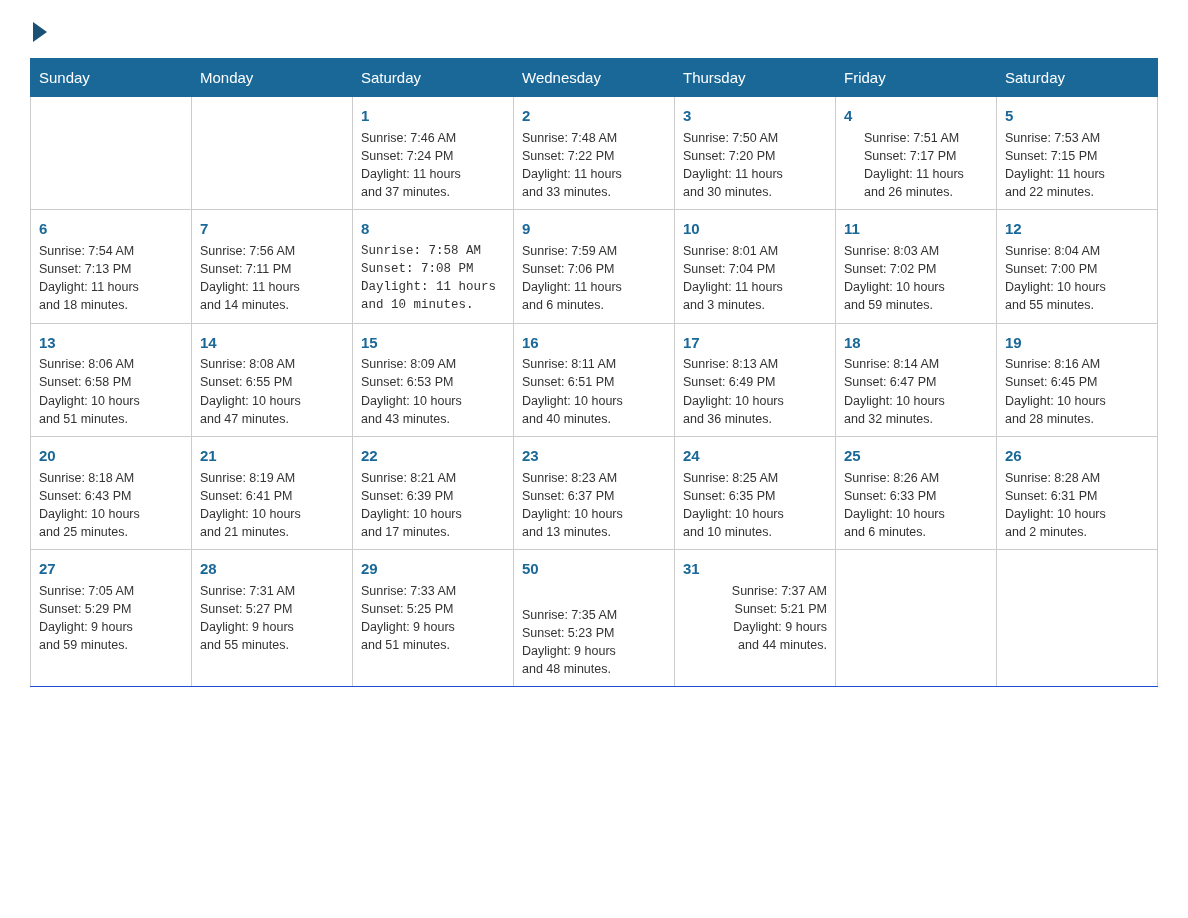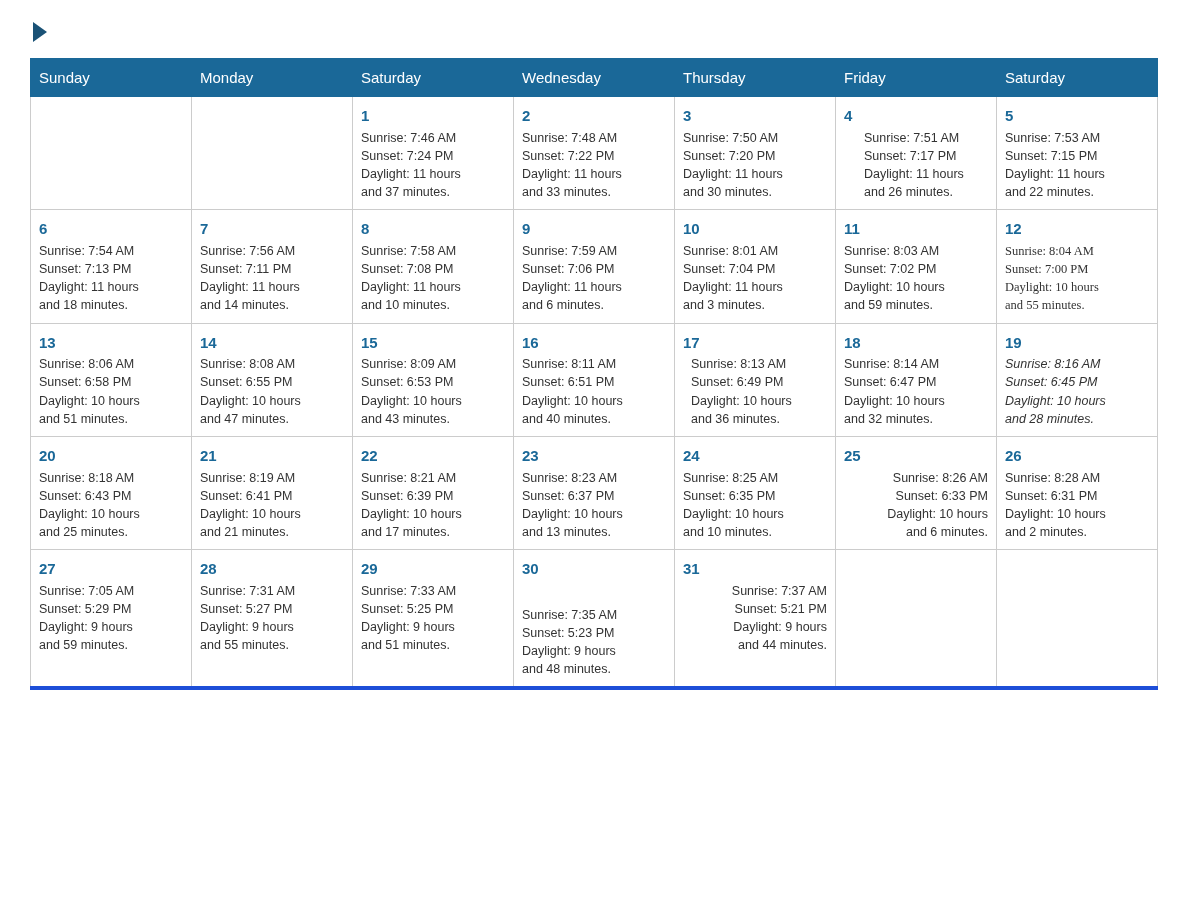--- a/index.html
+++ b/index.html
@@ -95,21 +95,21 @@
       color: #333;
       font-size: 12.5px;
     }
     .empty-cell {
       background: #fff;
     }
     tbody tr td {
       border-bottom: 2px solid #1a6898;
     }
     tbody tr:last-child td {
-      border-bottom: 4px solid #1d4ed8;
+      border-bottom: 1px solid #1d4ed8;
     }
   </style>
 </head>
 <body>
 
 <div class="header">
   <div class="logo">
     <div class="logo-top">
       <span class="logo-general"></span>
       <div class="logo-arrow"></div>
@@ -184,21 +184,21 @@
         </td>
         <td>
           <span class="day-number">7</span>
           <div class="day-info" style="white-space: pre-line;">Sunrise: 7:56 AM
 Sunset: 7:11 PM
 Daylight: 11 hours
 and 14 minutes.</div>
         </td>
         <td>
           <span class="day-number">8</span>
-          <div class="day-info" style="white-space: pre-line;">Sunrise: 7:58 AM
+          <div class="day-info" style="white-space: pre-line; font-family: Liberation Mono, monospace;">Sunrise: 7:58 AM
 Sunset: 7:08 PM
 Daylight: 11 hours
 and 10 minutes.</div>
         </td>
         <td>
           <span class="day-number">9</span>
           <div class="day-info" style="white-space: pre-line;">Sunrise: 7:59 AM
 Sunset: 7:06 PM
 Daylight: 11 hours
 and 6 minutes.</div>
@@ -212,21 +212,21 @@
         </td>
         <td>
           <span class="day-number">11</span>
           <div class="day-info" style="white-space: pre-line;">Sunrise: 8:03 AM
 Sunset: 7:02 PM
 Daylight: 10 hours
 and 59 minutes.</div>
         </td>
         <td>
           <span class="day-number">12</span>
-          <div class="day-info" style="white-space: pre-line; font-family: Liberation Serif, serif;">Sunrise: 8:04 AM
+          <div class="day-info" style="white-space: pre-line;">Sunrise: 8:04 AM
 Sunset: 7:00 PM
 Daylight: 10 hours
 and 55 minutes.</div>
         </td>
       </tr>
       <tr>
         <td>
           <span class="day-number">13</span>
           <div class="day-info" style="white-space: pre-line;">Sunrise: 8:06 AM
 Sunset: 6:58 PM
@@ -249,35 +249,35 @@
         </td>
         <td>
           <span class="day-number">16</span>
           <div class="day-info" style="white-space: pre-line;">Sunrise: 8:11 AM
 Sunset: 6:51 PM
 Daylight: 10 hours
 and 40 minutes.</div>
         </td>
         <td>
           <span class="day-number">17</span>
-          <div class="day-info" style="white-space: pre-line; margin-left: 8px;">Sunrise: 8:13 AM
+          <div class="day-info" style="white-space: pre-line;">Sunrise: 8:13 AM
 Sunset: 6:49 PM
 Daylight: 10 hours
 and 36 minutes.</div>
         </td>
         <td>
           <span class="day-number">18</span>
           <div class="day-info" style="white-space: pre-line;">Sunrise: 8:14 AM
 Sunset: 6:47 PM
 Daylight: 10 hours
 and 32 minutes.</div>
         </td>
         <td>
           <span class="day-number">19</span>
-          <div class="day-info" style="white-space: pre-line; font-style: italic;">Sunrise: 8:16 AM
+          <div class="day-info" style="white-space: pre-line;">Sunrise: 8:16 AM
 Sunset: 6:45 PM
 Daylight: 10 hours
 and 28 minutes.</div>
         </td>
       </tr>
       <tr>
         <td>
           <span class="day-number">20</span>
           <div class="day-info" style="white-space: pre-line;">Sunrise: 8:18 AM
 Sunset: 6:43 PM
@@ -307,21 +307,21 @@
         </td>
         <td>
           <span class="day-number">24</span>
           <div class="day-info" style="white-space: pre-line;">Sunrise: 8:25 AM
 Sunset: 6:35 PM
 Daylight: 10 hours
 and 10 minutes.</div>
         </td>
         <td>
           <span class="day-number">25</span>
-          <div class="day-info" style="white-space: pre-line; text-align: right;">Sunrise: 8:26 AM
+          <div class="day-info" style="white-space: pre-line;">Sunrise: 8:26 AM
 Sunset: 6:33 PM
 Daylight: 10 hours
 and 6 minutes.</div>
         </td>
         <td>
           <span class="day-number">26</span>
           <div class="day-info" style="white-space: pre-line;">Sunrise: 8:28 AM
 Sunset: 6:31 PM
 Daylight: 10 hours
 and 2 minutes.</div>
@@ -343,21 +343,21 @@
 and 55 minutes.</div>
         </td>
         <td>
           <span class="day-number">29</span>
           <div class="day-info" style="white-space: pre-line;">Sunrise: 7:33 AM
 Sunset: 5:25 PM
 Daylight: 9 hours
 and 51 minutes.</div>
         </td>
         <td>
-          <span class="day-number">30</span>
+          <span class="day-number">50</span>
           <div class="day-info" style="white-space: pre-line; margin-top: 26px;">Sunrise: 7:35 AM
 Sunset: 5:23 PM
 Daylight: 9 hours
 and 48 minutes.</div>
         </td>
         <td>
           <span class="day-number">31</span>
           <div class="day-info" style="white-space: pre-line; text-align: right;">Sunrise: 7:37 AM
 Sunset: 5:21 PM
 Daylight: 9 hours

